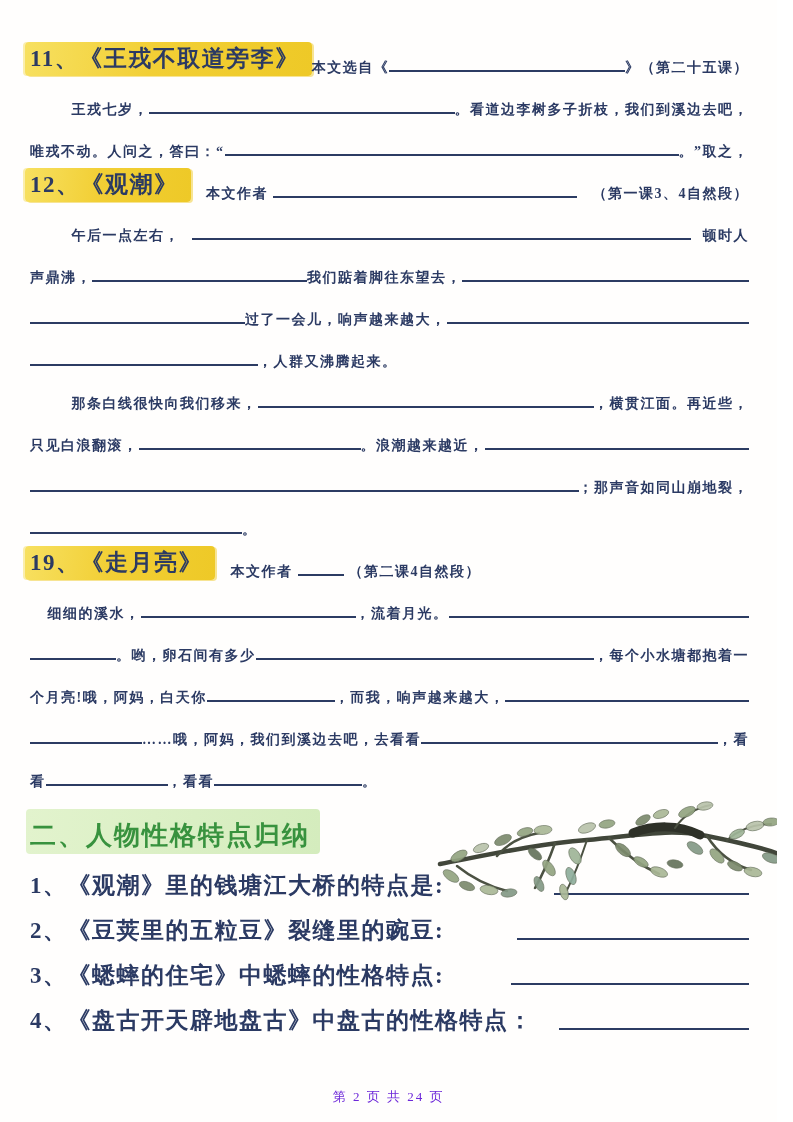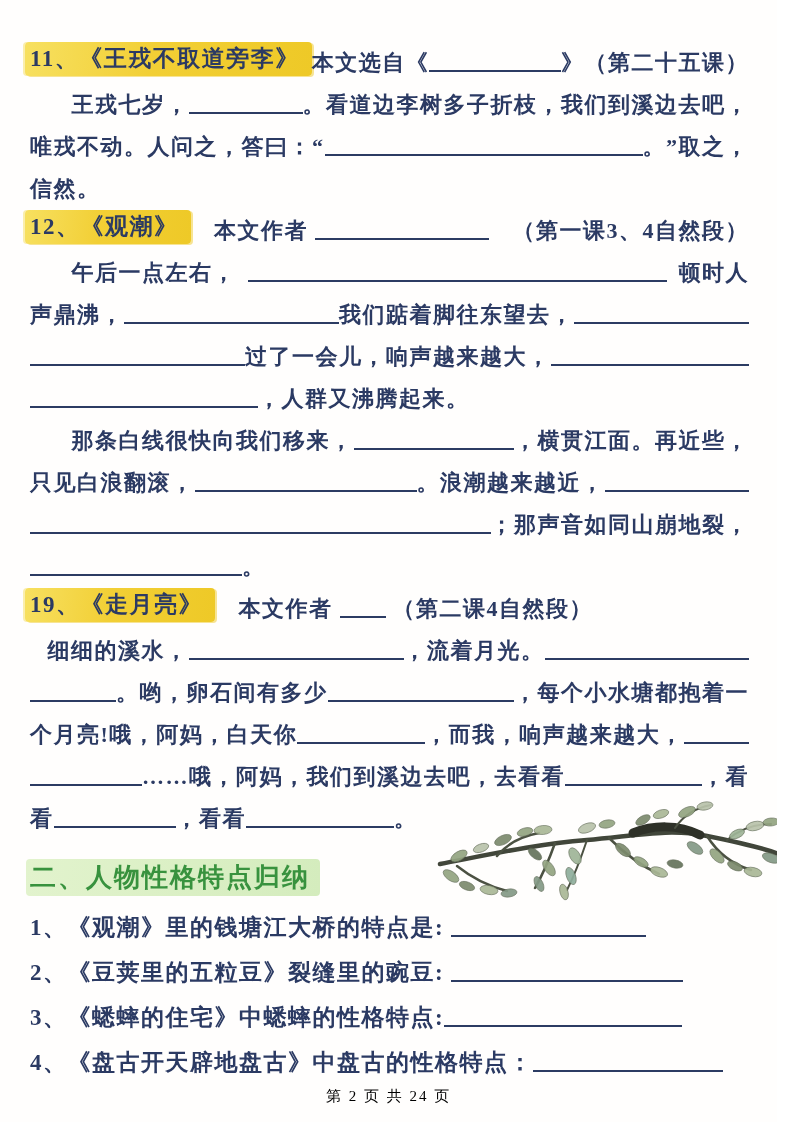--- a/index.html
+++ b/index.html
@@ -17,21 +17,21 @@
   }
   .line{
     display:flex;
     align-items:flex-end;
     height:42px;
     white-space:pre;
     font-weight:700;
   }
   .run{
     line-height:1.12;
-    font-size:22px;
+    font-size:14px;
     letter-spacing:1.5px;
   }
   .blank{
     display:inline-block;
     height:10px;
     margin-bottom:4px;
     border-bottom:2px solid #2c3c63;
   }
   .blank.fill{flex:1 1 auto;}
   .hl{
@@ -41,53 +41,52 @@
     padding:4px 12px 4px 5px;
     margin-left:-5px;
     box-shadow:2px 1px 0 rgba(240,206,60,.55), -2px 0 0 rgba(246,226,120,.6);
   }
   .sec{height:54px;margin-top:10px;}
   .sec .run{
     font-size:26px;
     color:#38923e;
     background:linear-gradient(95deg,#e2f3cd 0%,#d4ecbd 100%);
     border-radius:4px;
-    padding:4px 10px 4px 4px;
+    padding:12px 10px 4px 4px;
     margin-left:-4px;
     letter-spacing:2px;
   }
-  .item{height:45px;}
+  .item{height:45px;justify-content:space-between;}
   .item .run{font-size:23px;}
   .branch{
     position:absolute;
     top:798px;
     right:0;
     width:340px;
     height:110px;
   }
   .footer{
     position:absolute;
     left:0;right:0;
     bottom:16px;
     text-align:center;
-    font-size:15px;
-    color:#000000;
+    font-size:13px;
+    color:#6d28d9;
     letter-spacing:2px;
     font-weight:500;
   }
 </style>
 </head>
 <body>
 
 <div class="page">
   <div id="content">
       <div class="line"><span class="run hl">11、《王戎不取道旁李》</span><span class="run">本文选自《</span><span class="blank fill"></span><span class="run">》（第二十五课）</span></div>
       <div class="line" style="padding-left: 2.6em; align-items: flex-end;"><span class="run">王戎七岁，</span><span class="blank fill"></span><span class="run">。看道边李树多子折枝，我们到溪边去吧，</span></div>
       <div class="line"><span class="run">唯戎不动。人问之，答曰：“</span><span class="blank fill"></span><span class="run">。”取之，</span></div>
-      <div class="line"><span class="run">信然。</span></div>
       <div class="line"><span class="run hl">12、《观潮》</span><span class="run">　本文作者 </span><span class="blank fill"></span><span class="run">　（第一课3、4自然段）</span></div>
       <div class="line" style="padding-left: 2.6em; gap: 12px;"><span class="run">午后一点左右，</span><span class="blank fill"></span><span class="run">顿时人</span></div>
       <div class="line"><span class="run">声鼎沸，</span><span class="blank" style="width: 215px;"></span><span class="run">我们踮着脚往东望去，</span><span class="blank fill"></span></div>
       <div class="line"><span class="blank" style="width: 215px;"></span><span class="run">过了一会儿，响声越来越大，</span><span class="blank fill"></span></div>
       <div class="line"><span class="blank" style="width: 228px;"></span><span class="run">，人群又沸腾起来。</span></div>
       <div class="line" style="padding-left: 2.6em;"><span class="run">那条白线很快向我们移来，</span><span class="blank fill"></span><span class="run">，横贯江面。再近些，</span></div>
       <div class="line"><span class="run">只见白浪翻滚，</span><span class="blank" style="width: 222px;"></span><span class="run">。浪潮越来越近，</span><span class="blank fill"></span></div>
       <div class="line"><span class="blank fill"></span><span class="run">；那声音如同山崩地裂，</span></div>
       <div class="line"><span class="blank" style="width: 212px;"></span><span class="run">。</span></div>
       <div class="line"><span class="run hl">19、《走月亮》</span><span class="run">　本文作者 </span><span class="blank" style="width: 46px;"></span><span class="run"> （第二课4自然段）</span></div>

